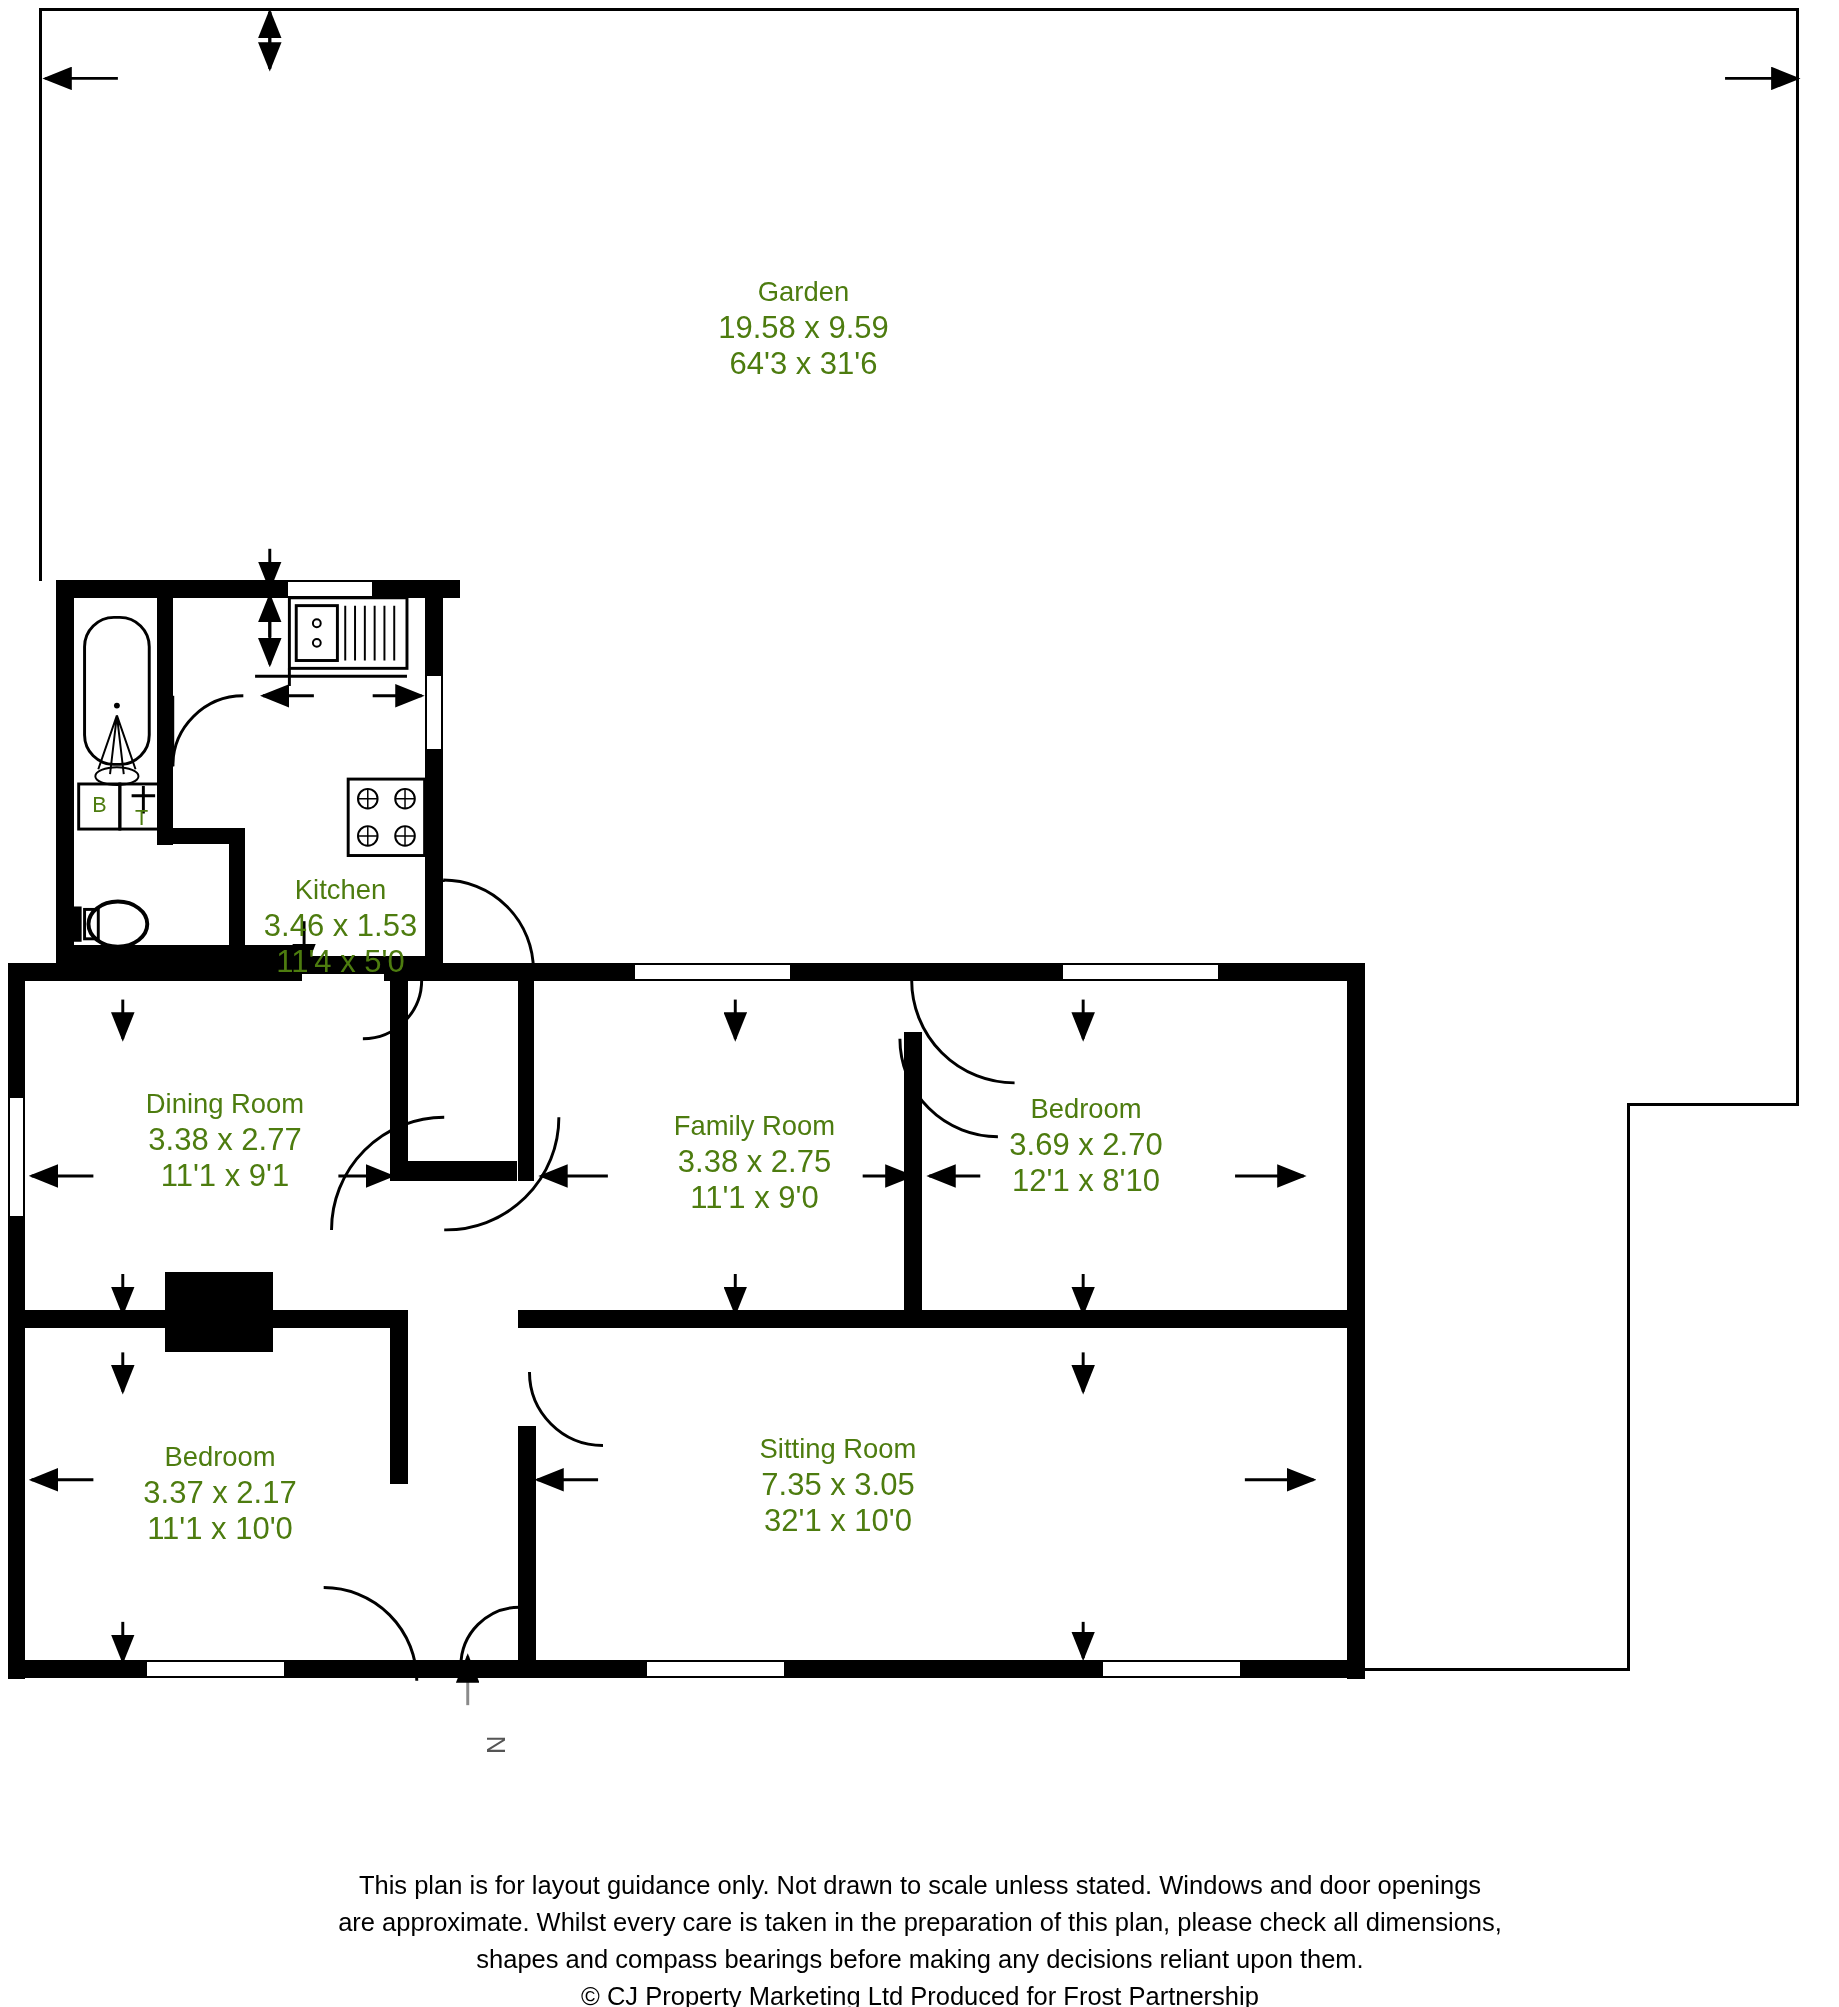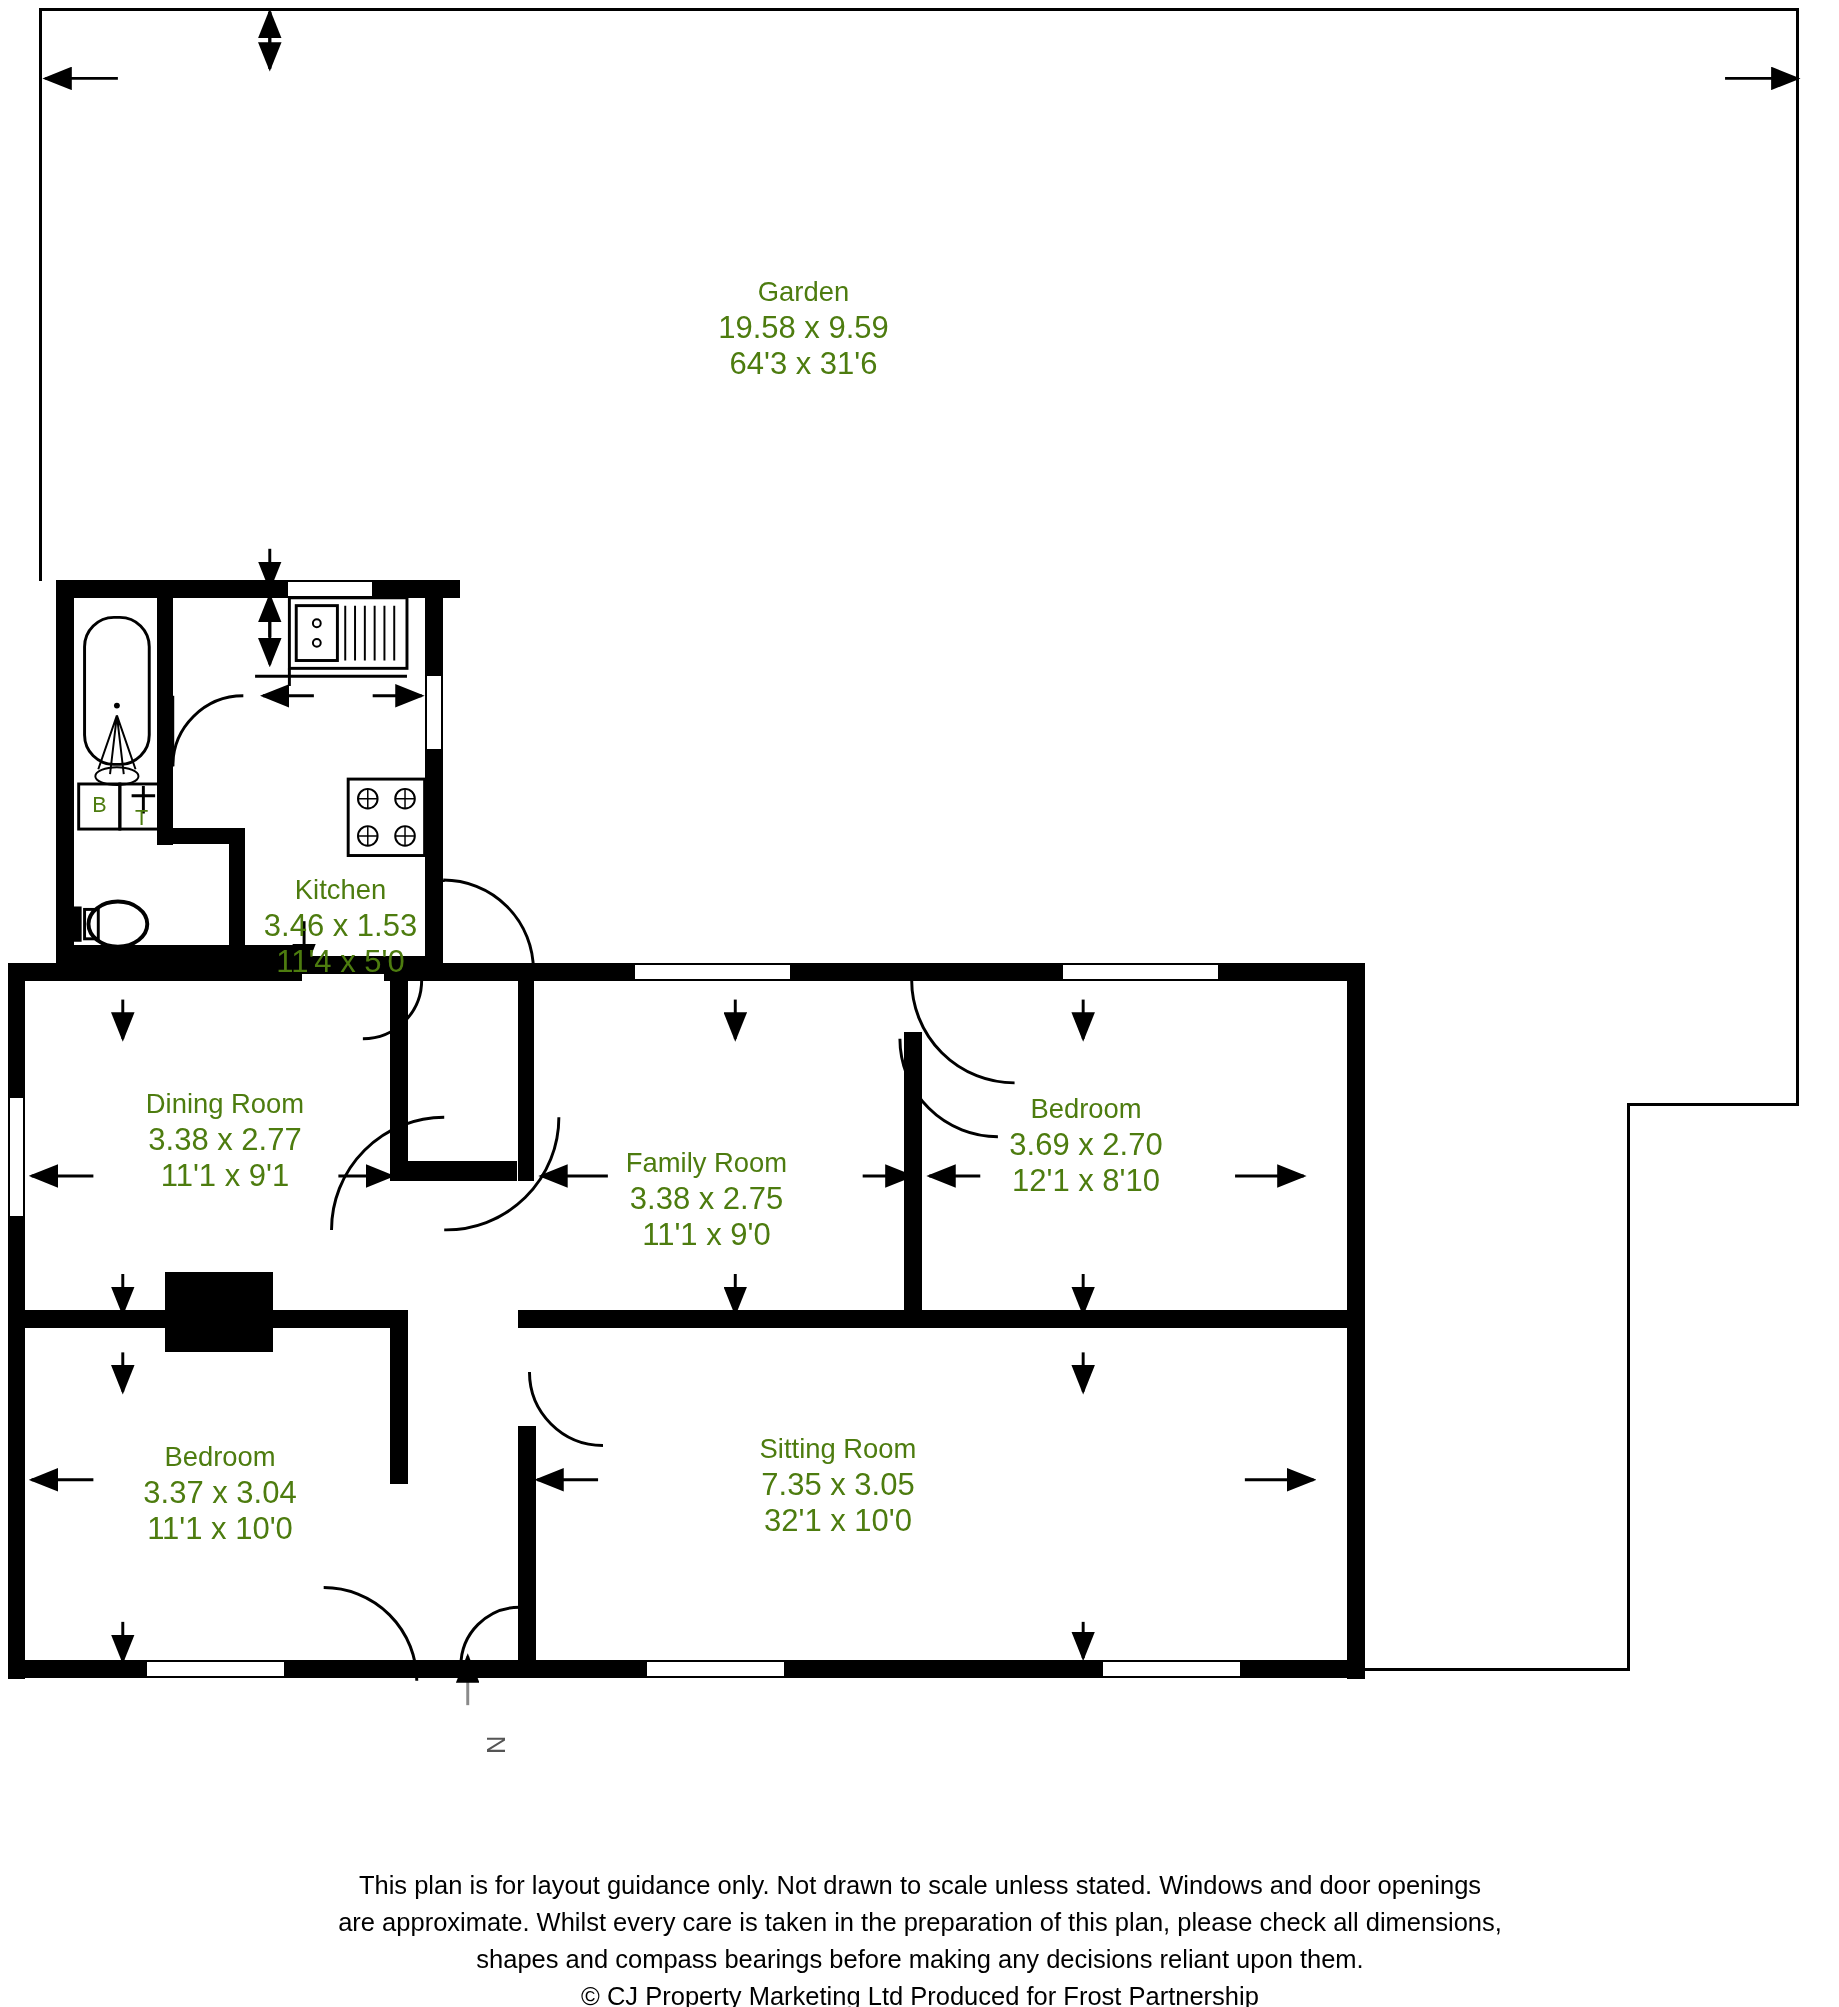--- a/index.html
+++ b/index.html
@@ -273,35 +273,35 @@
     <span class="dim">3.46 x 1.53</span>
     <span class="dim">11'4 x 5'0</span>
   </div>
 
   <div class="label" style="left:83px; top:1086px; width:284px;">
     <span class="ttl">Dining Room</span>
     <span class="dim">3.38 x 2.77</span>
     <span class="dim">11'1 x 9'1</span>
   </div>
 
-  <div class="label" style="left:574px; top:1108px; width:265px;margin-top:37px;">
+  <div class="label" style="left:622px; top:1108px; width:265px;">
     <span class="ttl">Family Room</span>
     <span class="dim">3.38 x 2.75</span>
     <span class="dim">11'1 x 9'0</span>
   </div>
 
   <div class="label" style="left:956px; top:1091px; width:260px;">
     <span class="ttl">Bedroom</span>
     <span class="dim">3.69 x 2.70</span>
     <span class="dim">12'1 x 8'10</span>
   </div>
 
   <div class="label" style="left:78px; top:1439px; width:284px;">
     <span class="ttl">Bedroom</span>
-    <span class="dim">3.37 x 3.04</span>
+    <span class="dim">3.37 x 2.17</span>
     <span class="dim">11'1 x 10'0</span>
   </div>
 
   <div class="label" style="left:696px; top:1431px; width:284px;">
     <span class="ttl">Sitting Room</span>
     <span class="dim">7.35 x 3.05</span>
     <span class="dim">32'1 x 10'0</span>
   </div>
 
   <div class="compass-label" style="left:482px; top:1754px;">

